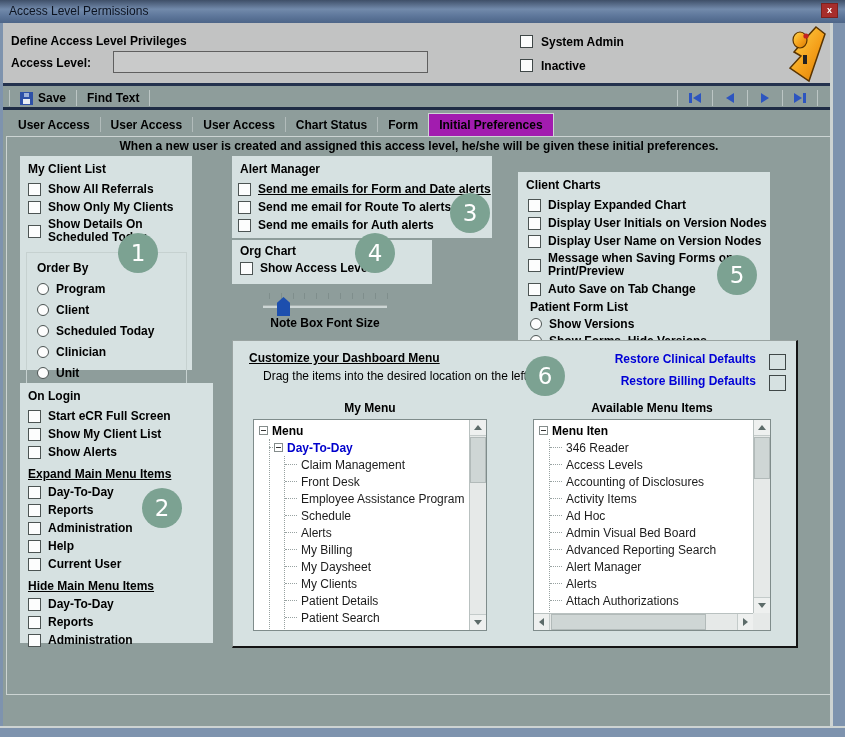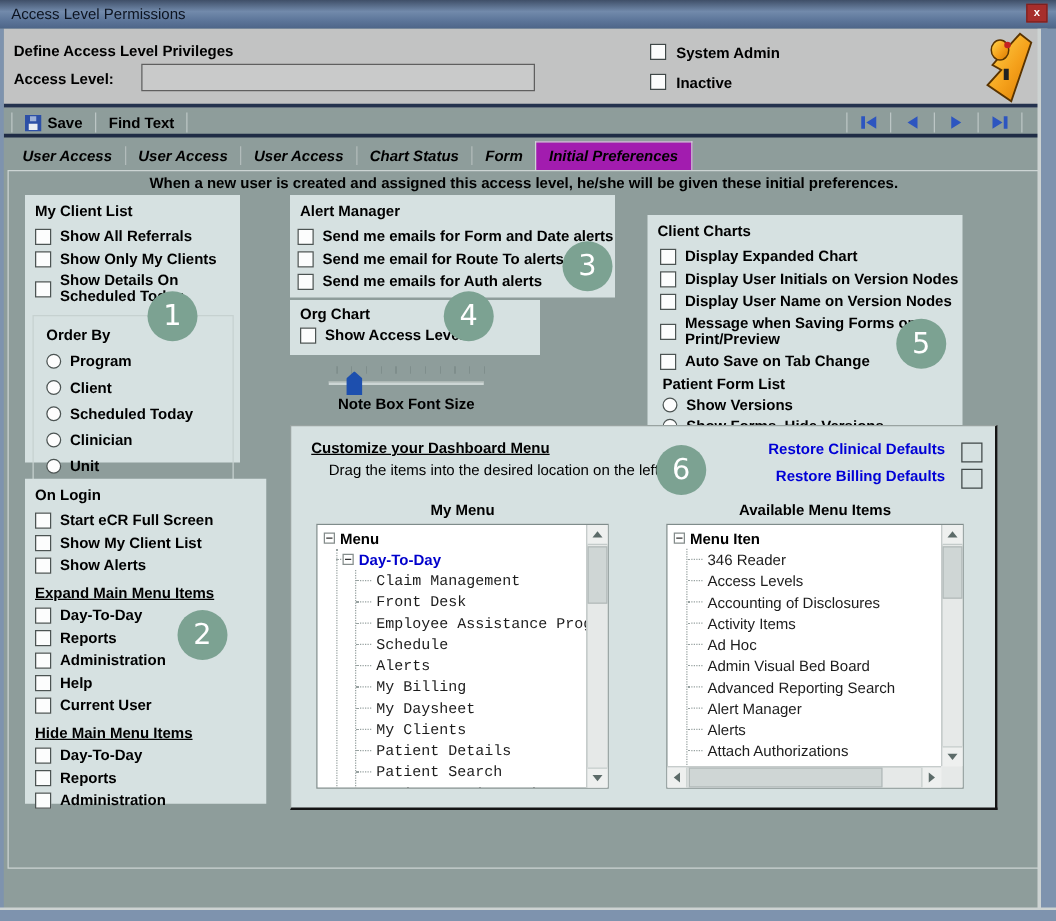--- a/index.html
+++ b/index.html
@@ -32,21 +32,21 @@
   .floppy::before{content:"";position:absolute;left:3px;bottom:1px;width:7px;height:5px;background:#e9edf3;}
   .floppy::after{content:"";position:absolute;left:4px;top:1px;width:5px;height:4px;background:#9db1d8;}
   .navgroup{margin-left:auto;display:flex;align-items:center;margin-right:14px;}
   .navbtn{display:flex;align-items:center;justify-content:center;width:22px;height:16px;gap:1px;}
   .tl{width:0;height:0;border-top:5px solid transparent;border-bottom:5px solid transparent;border-right:8px solid #2d55c0;}
   .tr{width:0;height:0;border-top:5px solid transparent;border-bottom:5px solid transparent;border-left:8px solid #2d55c0;}
   .navbar{width:3px;height:10px;background:#2d55c0;}
   
   .tabstrip{position:absolute;left:8px;top:113px;height:23px;display:flex;align-items:flex-end;}
   .tab{height:22px;padding:0 10px;font-size:12px;font-weight:bold;color:#000;display:flex;
-    align-items:center;background:transparent;font-style:italic;}
+    align-items:center;background:transparent;}
   .tabsep{width:1px;height:15px;background:#b2bcbb;align-self:center;}
   .tab.active{background:#a21caf;height:23px;border:1px solid #cdd5d4;border-bottom:none;text-align:center;}
   
   .tabpage{position:absolute;left:6px;top:136px;width:826px;height:559px;border:1px solid #ccd4d3;}
   .intro{position:absolute;left:6px;top:139px;width:826px;text-align:center;font-size:12px;
     font-weight:bold;color:#000;}
   
   .panel{position:absolute;background:#d6e1e1;}
   .ptitle{font-size:12px;font-weight:bold;color:#000;padding:6px 0 2px 8px;}
   .crow{display:flex;gap:7px;margin:4px 0 0 8px;align-items:center;font-size:12px;font-weight:bold;color:#000;}
@@ -295,21 +295,21 @@
       <span class="clbl">Reports</span>
       </div>
     <div class="crow">
         <span class="cbox"></span>
       <span class="clbl">Administration</span>
       </div>
   </div>
 
   <div class="panel" style="left:232px;top:156px;width:260px;height:82px;">
     <div class="ptitle">Alert Manager</div>
-    <div class="crow" style="margin-left:6px;">
+    <div class="crow" style="margin-left:6px;text-decoration:underline;">
         <span class="cbox"></span>
       <span class="clbl">Send me emails for Form and Date alerts</span>
       </div>
     <div class="crow" style="margin-left:6px;">
         <span class="cbox"></span>
       <span class="clbl">Send me email for Route To alerts</span>
       </div>
     <div class="crow" style="margin-left:6px;">
         <span class="cbox"></span>
       <span class="clbl">Send me emails for Auth alerts</span>
@@ -381,21 +381,21 @@
       <div class="tree-body">
         <div class="trow">
           <span class="expander"></span>
           <span class="root-label">Menu</span>
         </div>
         <div class="kids">
           <div class="trow branchrow">
             <span class="expander"></span>
             <span class="branch-label">Day-To-Day</span>
           </div>
-          <div class="kids" style="margin-left:14px;font-family:Liberation Mono, monospace;">
+          <div class="kids" style="margin-left:14px;">
             <div class="trow leaf">Claim Management</div>
             <div class="trow leaf">Front Desk</div>
             <div class="trow leaf">Employee Assistance Program</div>
             <div class="trow leaf">Schedule</div>
             <div class="trow leaf">Alerts</div>
             <div class="trow leaf">My Billing</div>
             <div class="trow leaf">My Daysheet</div>
             <div class="trow leaf">My Clients</div>
             <div class="trow leaf">Patient Details</div>
             <div class="trow leaf">Patient Search</div>

